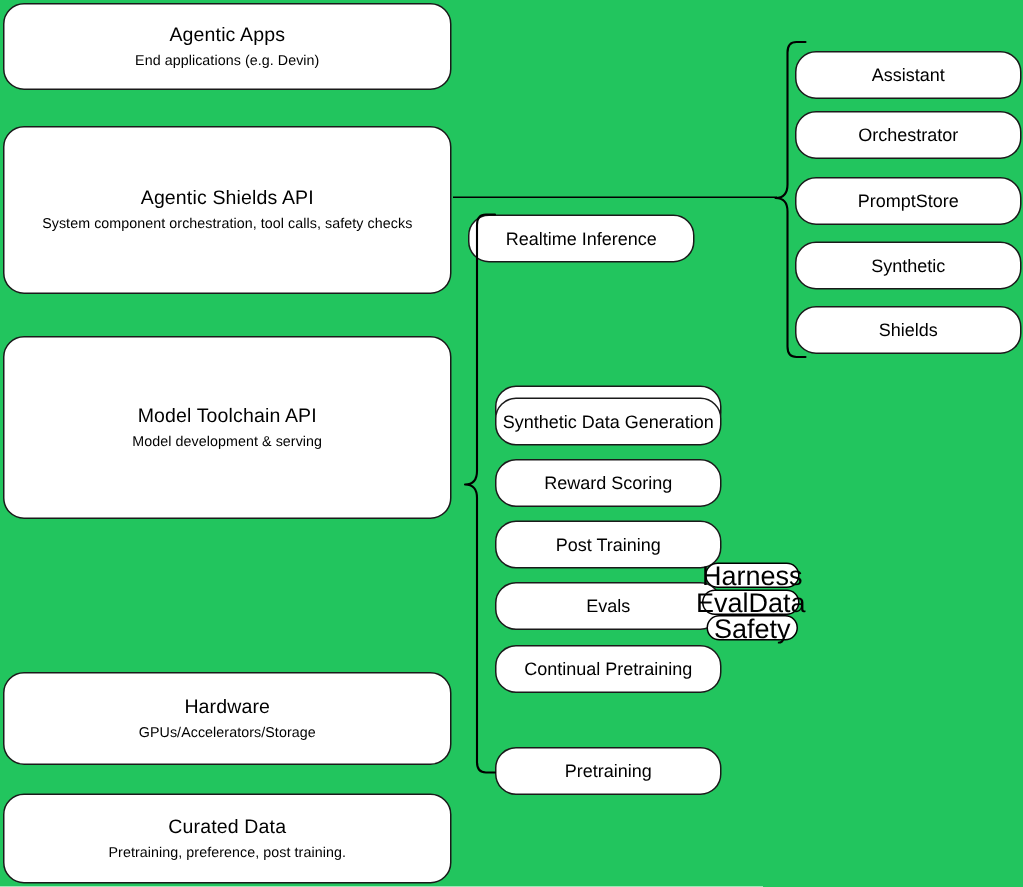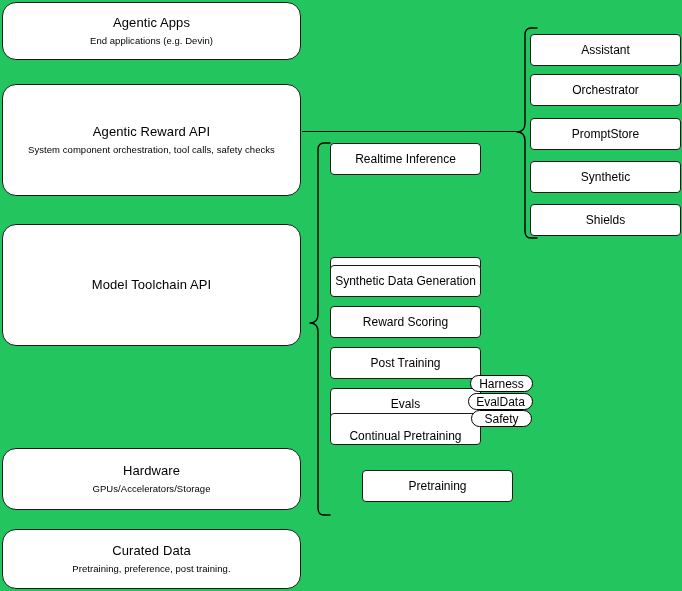--- a/index.html
+++ b/index.html
@@ -38,34 +38,34 @@
     letter-spacing: 0.1px;
   }
   .layer .subtitle {
     font-size: 9.5px;
     line-height: 13px;
     margin-top: 3px;
     letter-spacing: 0.05px;
     text-align: right;
   }
   .cap {
-    border-radius: 4px;
+    border-radius: 14px;
     font-size: 12px;
     line-height: 15px;
   }
   .pill {
     position: absolute;
     box-sizing: border-box;
     background: #ffffff;
     border: 1px solid #000000;
     border-radius: 999px;
     display: flex;
     align-items: center;
     justify-content: center;
-    font-size: 12px;
+    font-size: 18px;
     line-height: 14px;
     z-index: 6;
   }
   .brace-wrap {
     position: absolute;
     z-index: 2;
   }
   .brace-wrap svg {
     display: block;
     overflow: visible;
@@ -80,26 +80,27 @@
 <body>
 
 <div id="canvas">
 
   <div class="node layer" style="left:2px; top:2px; width:299px; height:58px;">
     <div class="title">Agentic Apps</div>
     <div class="subtitle">End applications (e.g. Devin)</div>
   </div>
 
   <div class="node layer" style="left:2px; top:84px; width:299px; height:112px;">
-    <div class="title">Agentic Reward API</div>
+    <div class="title">Agentic Shields API</div>
     <div class="subtitle">System component orchestration, tool calls, safety checks</div>
   </div>
 
   <div class="node layer" style="left:2px; top:224px; width:299px; height:122px;">
     <div class="title">Model Toolchain API</div>
+    <div class="subtitle">Model development &amp; serving</div>
   </div>
 
 
   <div class="node layer" style="left:2px; top:448px; width:299px; height:62px;">
     <div class="title">Hardware</div>
     <div class="subtitle">GPUs/Accelerators/Storage</div>
   </div>
 
   <div class="node layer" style="left:2px; top:529px; width:299px; height:60px;">
     <div class="title">Curated Data</div>
@@ -107,42 +108,42 @@
   </div>
 
   <div class="connector" style="left:302px; top:131px; width:216px; height:1px;"></div>
 
   <div class="brace-wrap" style="left:309px; top:142px; width:22px; height:374px;">
     <svg width="22" height="374" viewBox="0 0 22 374" fill="none" xmlns="http://www.w3.org/2000/svg" aria-hidden="true">
       <path d="M21 1 H15 Q9 1 9 8 V172 Q9 181 1 181 Q9 181 9 190 V366 Q9 373 15 373 H21" stroke="#000000" stroke-width="1.4" fill="none" stroke-linecap="round" stroke-linejoin="round"></path>
     </svg>
   </div>
 
-  <div class="node cap" style="left:330px; top:143px; width:151px; height:32px;">
+  <div class="node cap" style="left:312px; top:143px; width:151px; height:32px;">
     <span>Realtime Inference</span>
   </div>
   <div class="node cap" style="left:330px; top:225px; width:151px; height:32px;margin-top:32px;">
     <span>Quantized Inference</span>
   </div>
   <div class="node cap" style="left:330px; top:306px; width:151px; height:32px;">
     <span>Reward Scoring</span>
   </div>
   <div class="node cap" style="left:330px; top:265px; width:151px; height:32px;">
     <span>Synthetic Data Generation</span>
   </div>
   <div class="node cap" style="left:330px; top:347px; width:151px; height:32px;">
     <span>Post Training</span>
   </div>
   <div class="node cap" style="left:330px; top:388px; width:151px; height:32px;">
     <span>Evals</span>
   </div>
-  <div class="node cap" style="left:330px; top:413px; width:151px; height:32px;justify-content:flex-end;">
+  <div class="node cap" style="left:330px; top:430px; width:151px; height:32px;">
     <span>Continual Pretraining</span>
   </div>
-  <div class="node cap" style="left:330px; top:470px; width:151px; height:32px;margin-left:32px;">
+  <div class="node cap" style="left:330px; top:498px; width:151px; height:32px;">
     <span>Pretraining</span>
   </div>
 
   <div class="pill" style="left:470px; top:375px; width:63px; height:17px;">
     <span>Harness</span>
   </div>
   <div class="pill" style="left:468px; top:393px; width:65px; height:17px;text-align:center;">
     <span>EvalData</span>
   </div>
   <div class="pill" style="left:471px; top:410px; width:61px; height:17px;">

